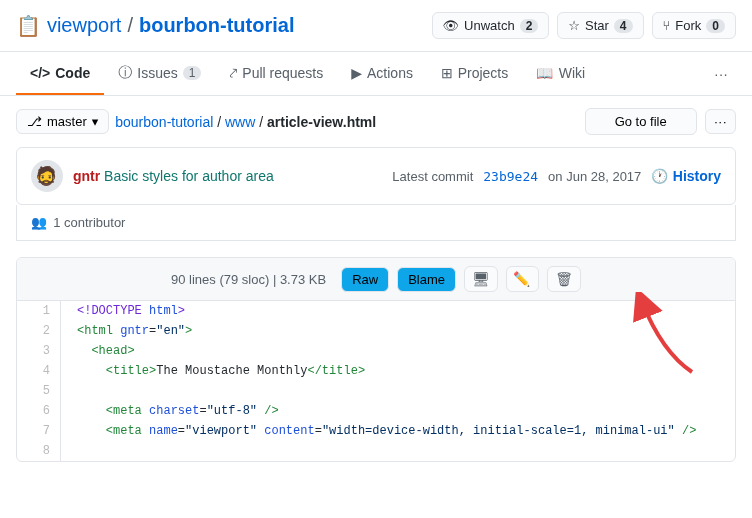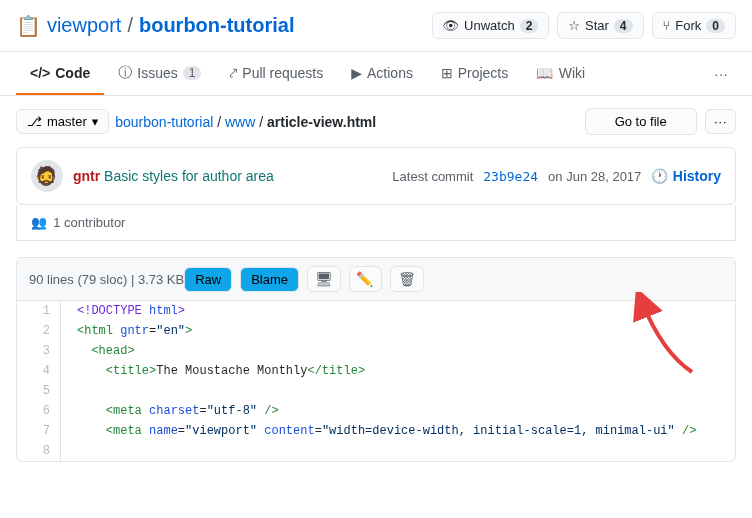--- a/index.html
+++ b/index.html
@@ -229,24 +229,25 @@
     
     .file-viewer {
       margin: 16px 16px 0;
       border: 1px solid #e1e4e8;
       border-radius: 6px;
       overflow: hidden;
     }
     .file-toolbar {
       display: flex;
       align-items: center;
-      justify-content: flex-start;
+      justify-content: center;
       padding: 8px 12px;
       background: #f6f8fa;
       border-bottom: 1px solid #e1e4e8;
+      gap: 15px;
     }
     .file-info {
       font-size: 13px;
       color: #586069;
     }
     .file-actions {
       display: flex;
       align-items: center;
       gap: 8px;
     }

